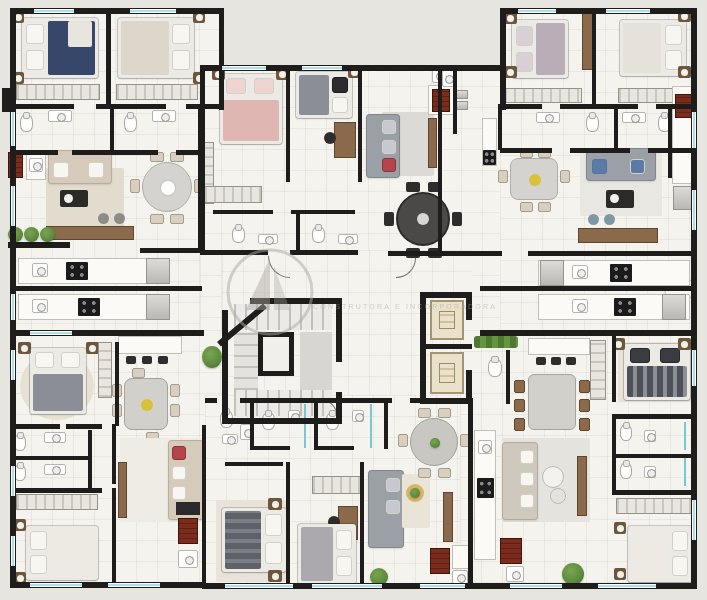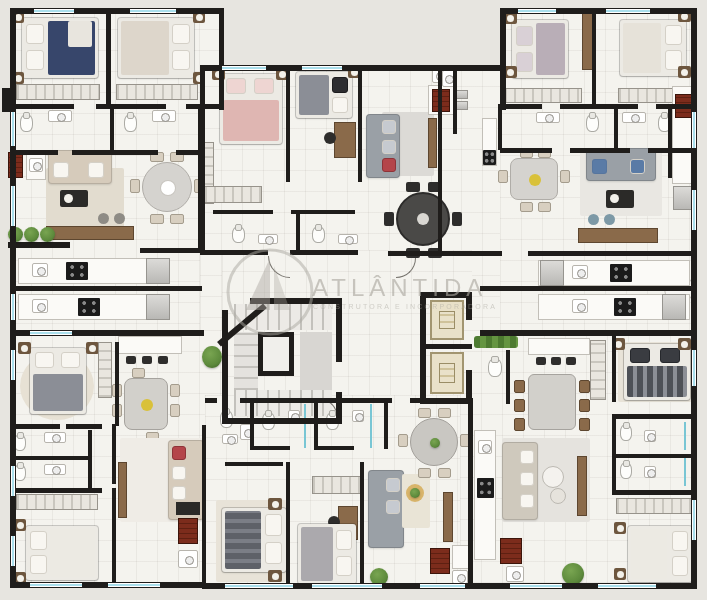--- a/index.html
+++ b/index.html
@@ -495,17 +495,16 @@
   <div class="winh" style="left:510px;top:584px;width:52px;height:4px"></div>
   <div class="winh" style="left:598px;top:584px;width:58px;height:4px"></div>
   <div class="winh" style="left:30px;top:331px;width:42px;height:4px"></div>
 
   <div style="left:0;top:0;width:707px;height:600px;pointer-events:none">
     <svg style="left:224px;top:246px;position:absolute" width="92" height="92" viewBox="0 0 92 92">
       <circle cx="46" cy="46" r="42" fill="none" stroke="#aaa79f" stroke-width="3" opacity="0.5"></circle>
       <path d="M46 12 L46 64 L22 64 Z" fill="#aaa79f" opacity="0.45"></path>
       <path d="M50 20 L50 64 L66 64 Z" fill="#aaa79f" opacity="0.35"></path>
     </svg>
-    <div class="wm-title" style="left:312px;top:274px">ATLÂNTIDA</div>
     <div class="wm-sub" style="left:313px;top:303px">CONSTRUTORA E INCORPORADORA</div>
   </div>
 
 </div>
 
 </body></html>

